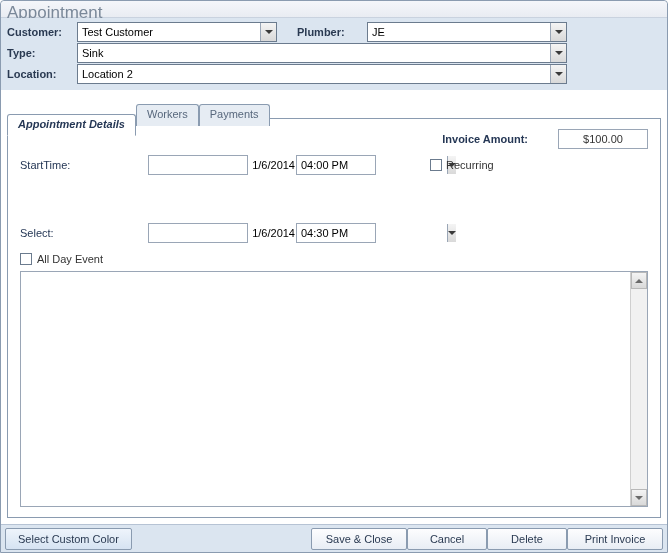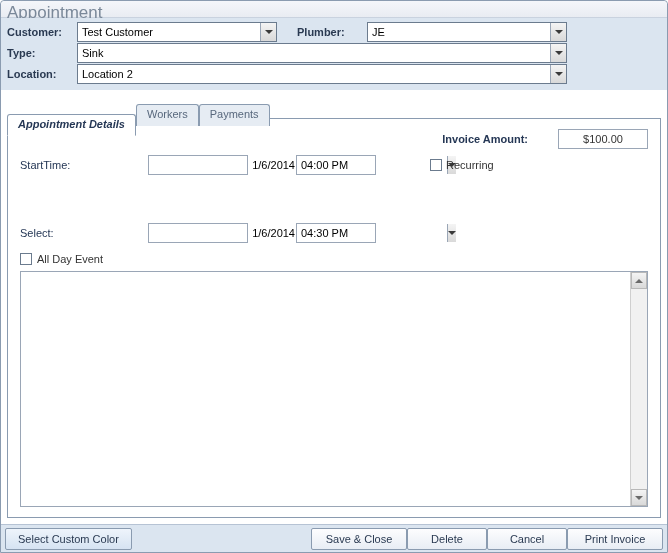--- a/index.html
+++ b/index.html
@@ -358,18 +358,18 @@
             </div>
         </div>
       </div>
     </div>
   </div>
 
   <div class="footer">
     <button class="btn highlight">Select Custom Color</button>
     <div class="spacer"></div>
     <button class="btn ul-first" style="min-width:96px">Save &amp; Close</button>
+    <button class="btn ul-first" style="min-width:80px">Cancel</button>
     <button class="btn ul-first" style="min-width:80px">Delete</button>
-    <button class="btn ul-first" style="min-width:80px">Cancel</button>
     <button class="btn ul-first" style="min-width:96px">Print Invoice</button>
   </div>
 
 </div>
 
 </body></html>

